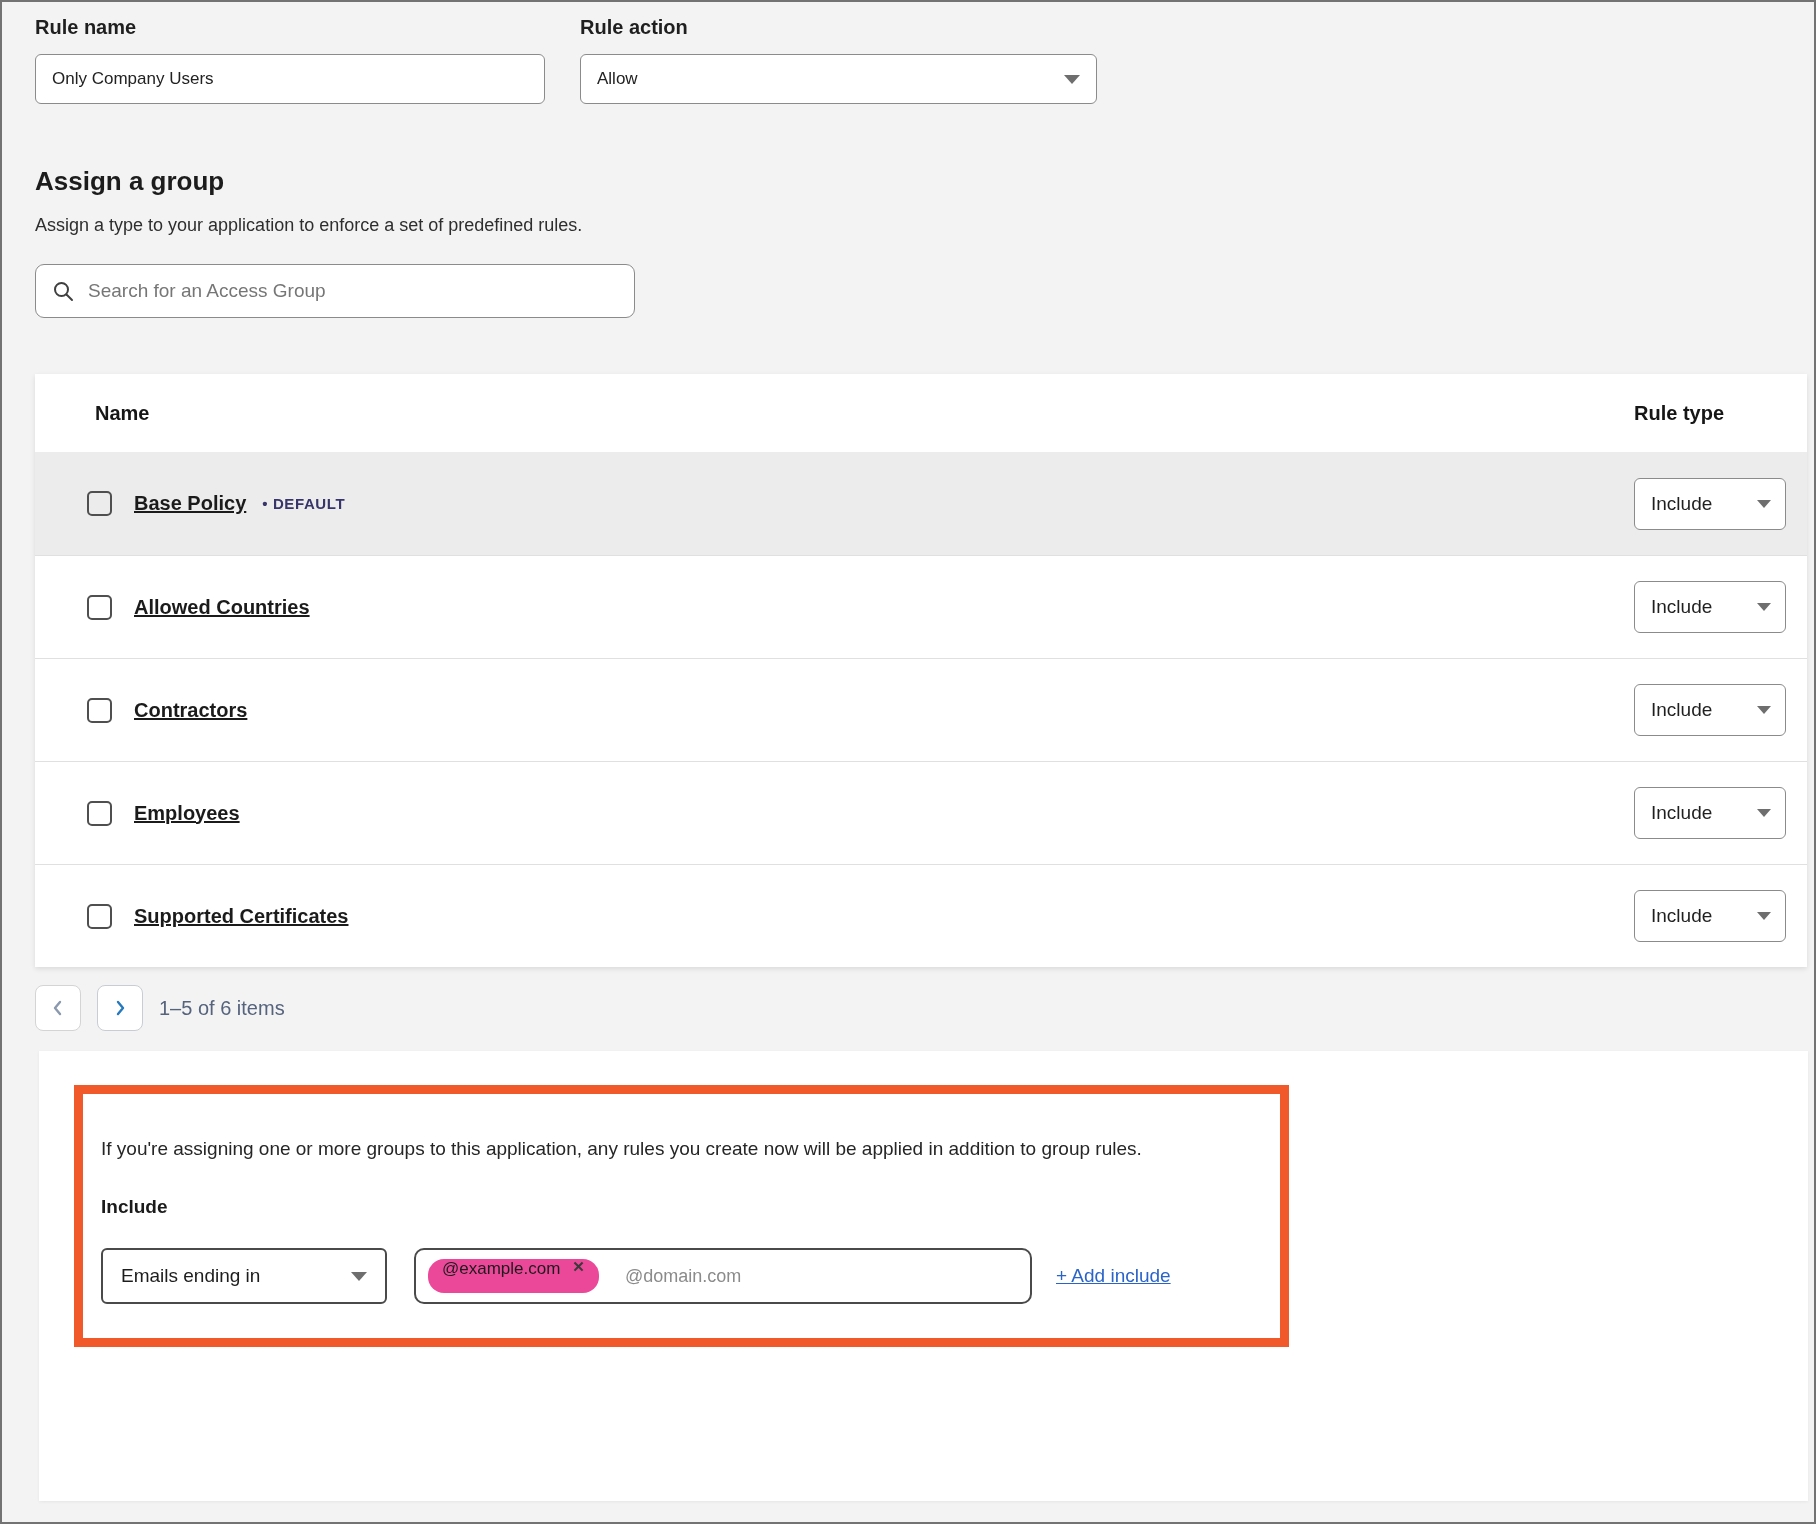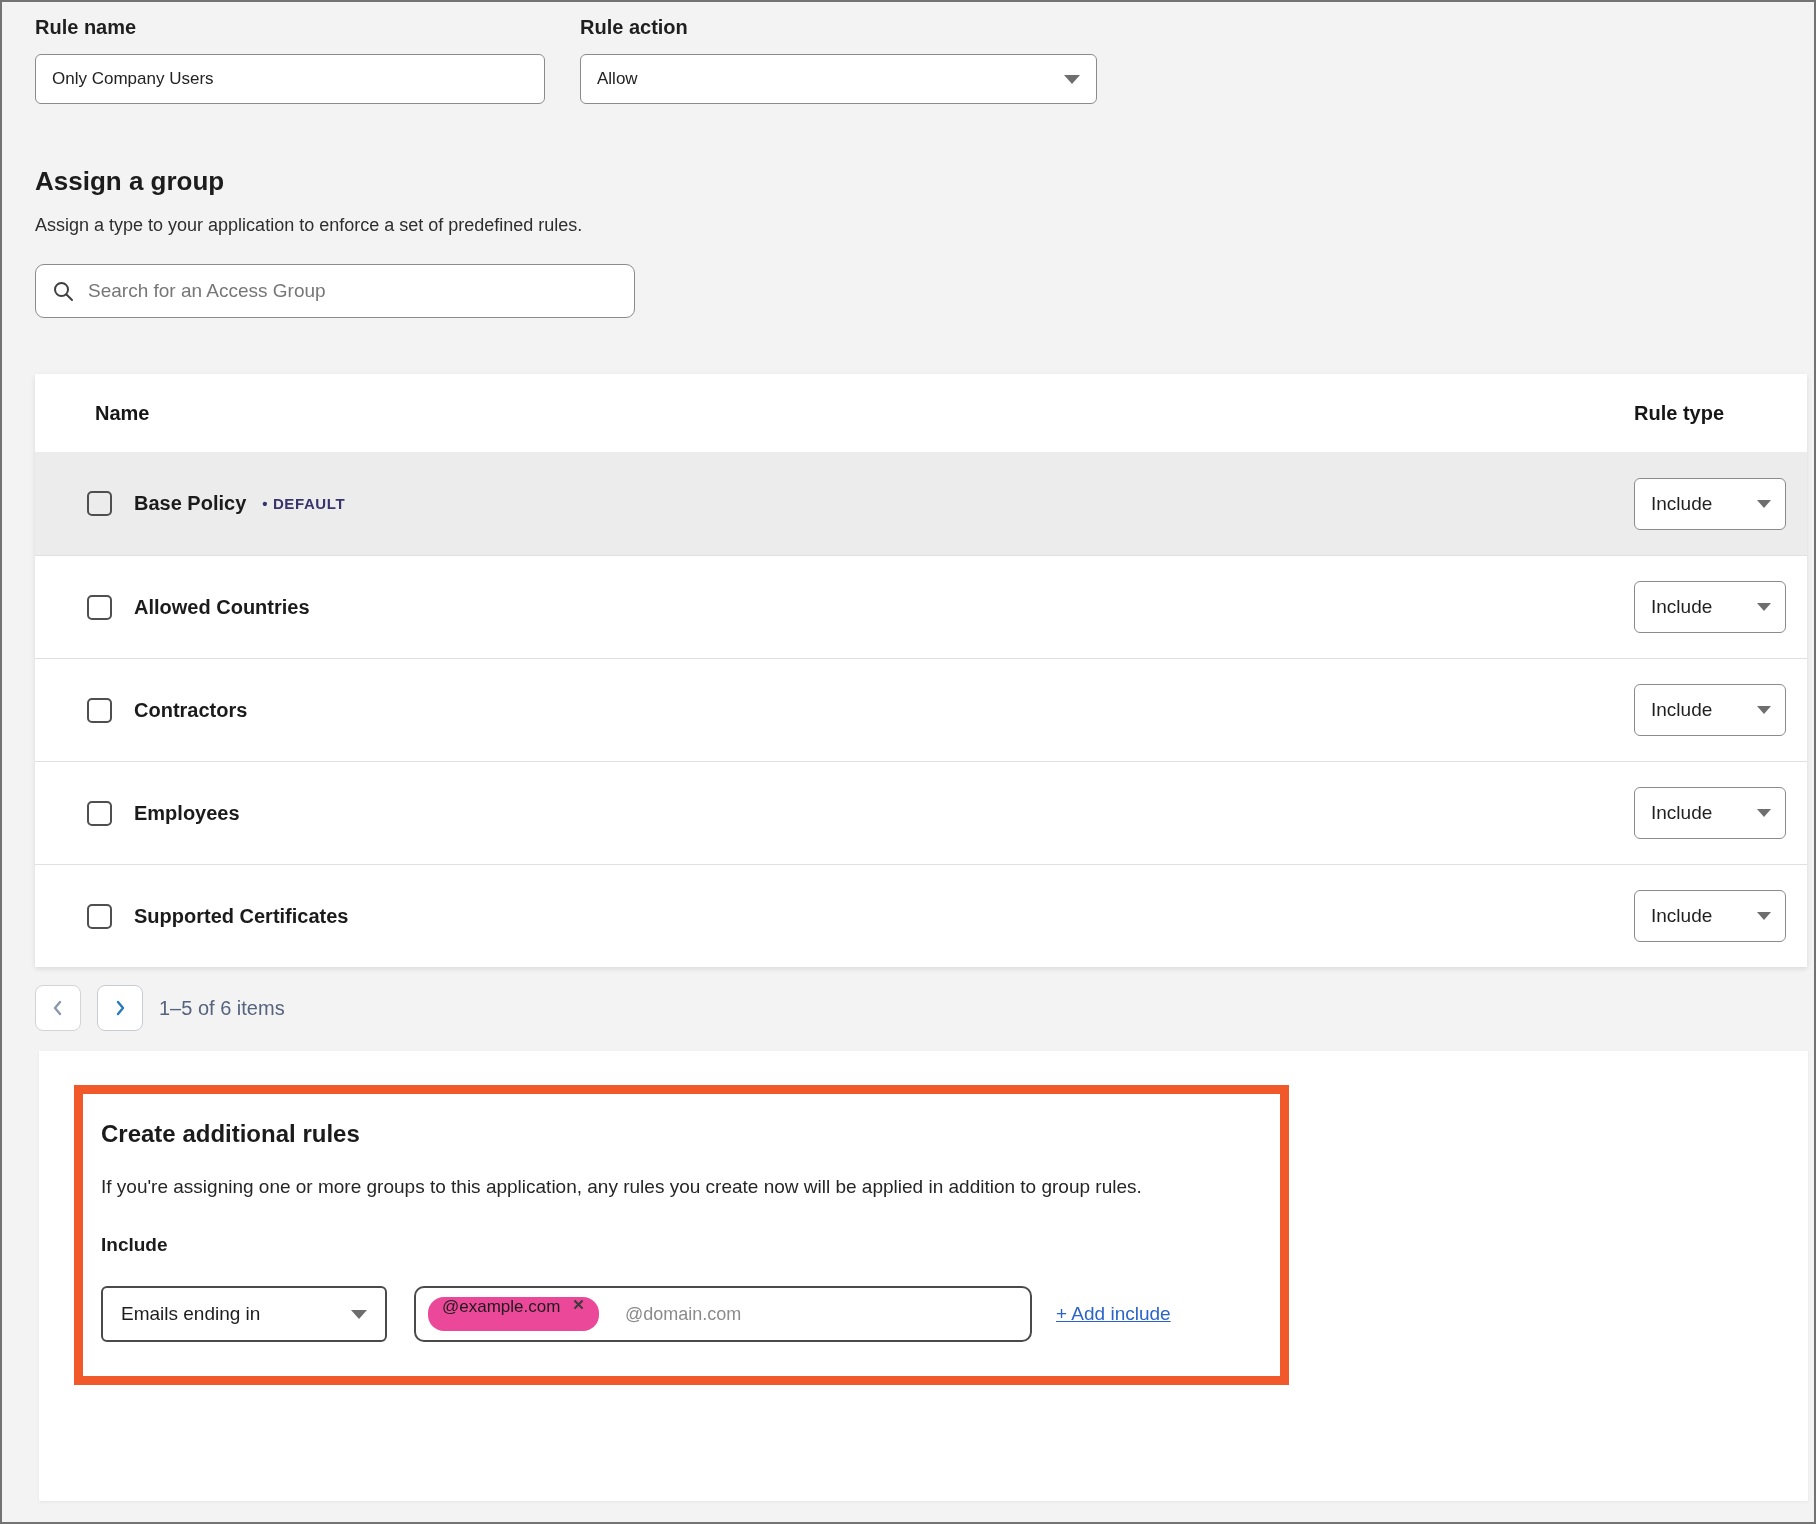--- a/index.html
+++ b/index.html
@@ -90,21 +90,21 @@
   .t-row.default-row { background: #ececec; border-top: none; }
   .row-left { flex: 1; display: flex; align-items: center; padding-left: 52px; }
   .checkbox {
     width: 25px; height: 25px;
     border: 2px solid #4f4f4f;
     border-radius: 5px;
     background: transparent;
     cursor: pointer;
     flex: none;
   }
-  .row-name { font-size: 20px; font-weight: bold; color: #1b1b1b; margin-left: 22px; }
+  .row-name { font-size: 20px; font-weight: bold; color: #1b1b1b; margin-left: 22px; text-decoration: underline; }
   .row-badge { font-size: 15px; font-weight: bold; letter-spacing: 0.6px; color: #37356a; margin-left: 16px; }
   .row-right { width: 173px; flex: none; }
   .mini-select {
     width: 152px; height: 52px;
     background: #ffffff;
     border: 1.5px solid #8b8b8b;
     border-radius: 6px;
     display: flex; align-items: center; justify-content: space-between;
     padding: 0 14px 0 16px;
     font-size: 19px; color: #1f1f1f;
@@ -300,21 +300,20 @@
     <div class="page-btn">
       <svg width="14" height="18" viewBox="0 0 14 18">
         <polyline points="5,3 10,9 5,15" fill="none" stroke="#2679bd" stroke-width="2.4" stroke-linecap="round" stroke-linejoin="round"></polyline>
       </svg>
     </div>
     <div class="page-status">1–5 of 6 items</div>
   </div>
 
   <div class="card">
     <div class="highlight-box">
-      <div class="card-heading">Create additional rules</div>
       <div class="card-desc">If you're assigning one or more groups to this application, any rules you create now will be applied in addition to group rules.</div>
       <div class="include-label">Include</div>
 
       <div class="rules-row">
         <div class="condition-select">
           <span>Emails ending in</span>
           <span class="caret"></span>
         </div>
 
         <div class="email-box">

